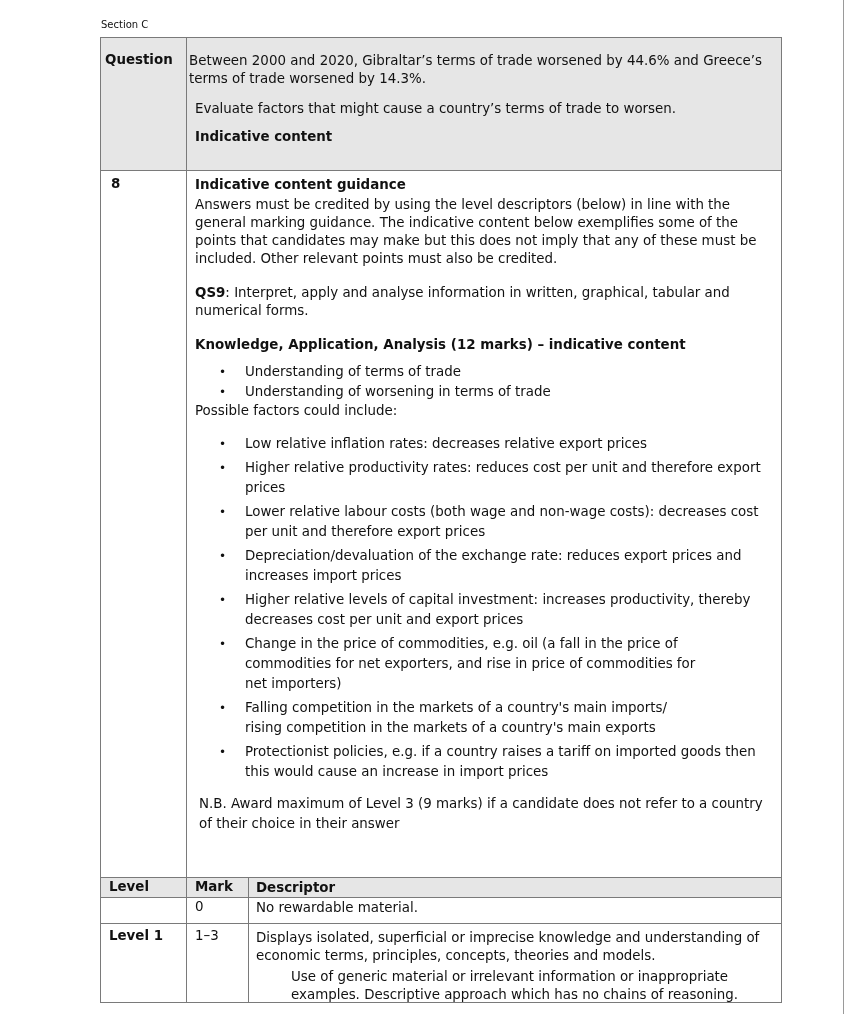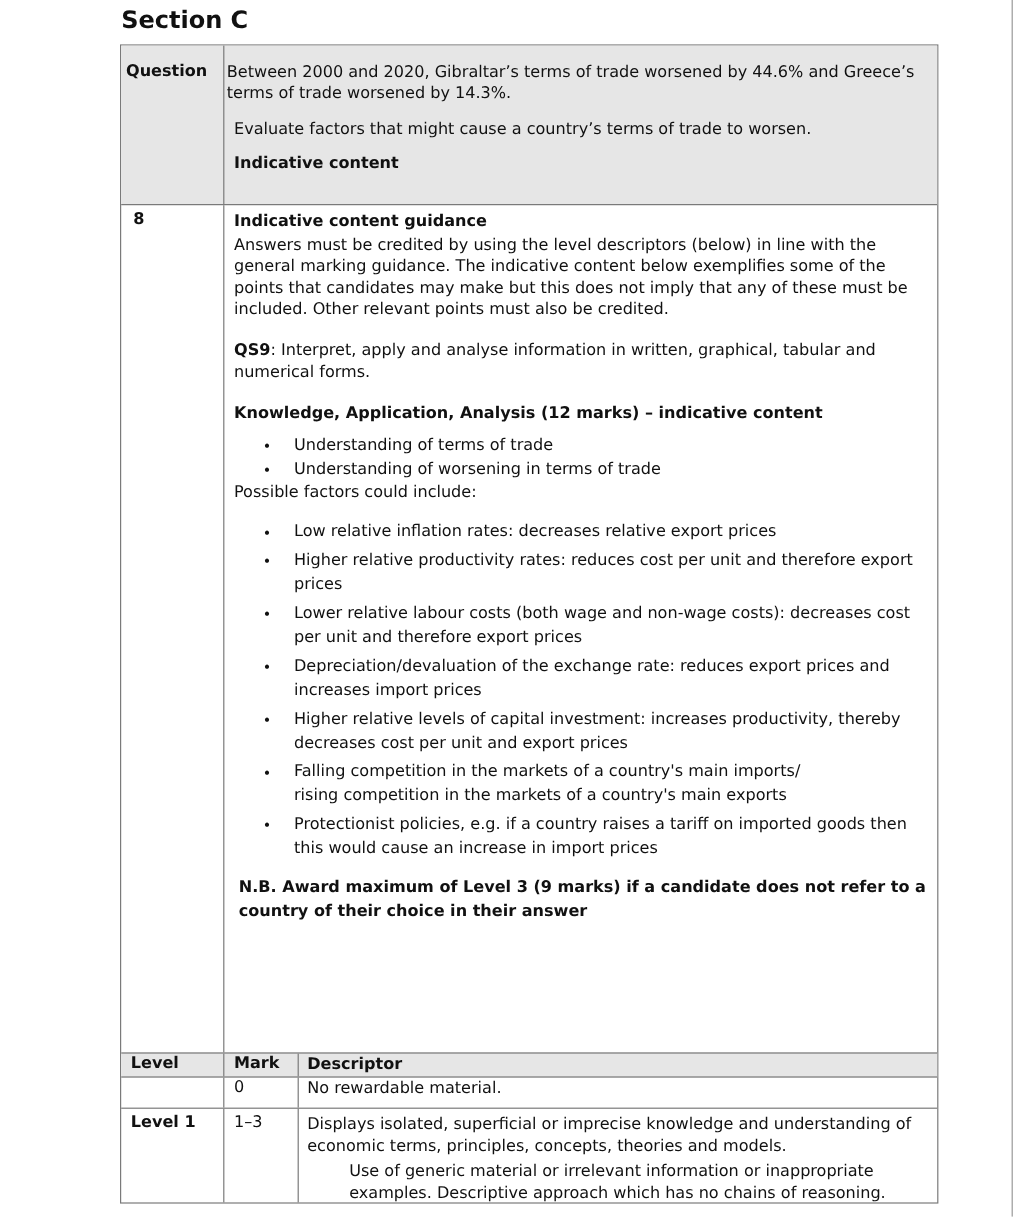--- a/index.html
+++ b/index.html
@@ -5,22 +5,22 @@
   html, body { margin: 0; padding: 0; background: #ffffff; }
   body {
     width: 846px; height: 1014px; position: relative; overflow: hidden;
     font-family: "DejaVu Sans", "Liberation Sans", sans-serif;
     color: #111; font-size: 13.4px;
   }
   .page-edge {
     position: absolute; top: 0; right: 2px; width: 1px; height: 1014px; background: #9a9a9a;
   }
   .section-title {
-    position: absolute; left: 101px; top: 4px;
-    font-weight: bold; font-size: 20px;
+    position: absolute; left: 101px; top: 19px;
+    font-weight: normal; font-size: 10px;
   }
   .sheet {
     position: absolute; left: 100px; top: 37px; width: 682px;
     border: 1px solid #7a7a7a; box-sizing: border-box;
   }
   .row { display: flex; }
   .col-a { width: 86px; flex: 0 0 86px; border-right: 1px solid #7a7a7a; box-sizing: border-box; }
   .col-b { flex: 1; box-sizing: border-box; }
 
   .q-row { background: #e6e6e6; border-bottom: 1px solid #7a7a7a; height: 132px; }
@@ -34,21 +34,21 @@
   .c-body { padding: 5px 8px 0 8px; line-height: 18px; }
   .bold { font-weight: bold; }
   .gap-s { height: 2px; }
   .para { margin: 0; }
   .mt16 { margin-top: 16px; }
   .mt14 { }
   ul.bl { list-style: none; margin: 8px 0 0 0; padding: 0 0 0 24px; }
   ul.bl li { position: relative; padding-left: 26px; margin-bottom: 4px; line-height: 20px; }
   ul.bl li::before { content: "\2022"; position: absolute; left: 0; top: 0; font-size: 12px; }
   ul.bl.tight li { margin-bottom: 0; }
-  .nb { font-weight: bold; padding: 0 0 0 4px; line-height: 20px; margin-top: 12px; }
+  .nb { font-weight: normal; padding: 0 0 0 4px; line-height: 20px; margin-top: 12px; }
 
   .lv-head { background: #e6e6e6; border-top: 1px solid #7a7a7a; border-bottom: 1px solid #7a7a7a; height: 19px; font-weight: bold; }
   .lv-row { border-bottom: 1px solid #7a7a7a; }
   .lv-row:last-child { border-bottom: none; }
   .cell-lv { width: 86px; flex: 0 0 86px; border-right: 1px solid #7a7a7a; padding: 1px 0 5px 8px; box-sizing: border-box; }
   .cell-mk { width: 62px; flex: 0 0 62px; border-right: 1px solid #7a7a7a; padding: 1px 0 0 8px; box-sizing: border-box; }
   .cell-ds { flex: 1; padding: 1px 6px 0 7px; box-sizing: border-box; line-height: 18px; }
   .row-0 { height: 25px; }
   .row-1 { height: 78px; }
   .row-1 .cell-ds { padding-top: 5px; }
@@ -89,20 +89,21 @@
         <li>Understanding of terms of trade</li>
         <li>Understanding of worsening in terms of trade</li>
       </ul>
       <p class="para mt14">Possible factors could include:</p>
       <ul class="bl" style="margin-top:14px">
         <li>Low relative inflation rates: decreases relative export prices</li>
         <li><span>Higher relative productivity rates: reduces cost per unit and therefore export prices</span></li>
         <li>Lower relative labour costs (both wage and non-wage costs): decreases cost per unit and therefore export prices</li>
         <li>Depreciation/devaluation of the exchange rate: reduces export prices and increases import prices</li>
         <li>Higher relative levels of capital investment: increases productivity, thereby decreases cost per unit and export prices</li>
+        <li style="padding-right:70px">Change in the price of commodities, e.g. oil (a fall in the price of commodities for net exporters, and rise in price of commodities for net importers)</li>
         <li style="padding-right:80px">Falling competition in the markets of a country's main imports/ rising competition in the markets of a country's main exports</li>
         <li>Protectionist policies, e.g. if a country raises a tariff on imported goods then this would cause an increase in import prices</li>
       </ul>
       <div class="nb">N.B. Award maximum of Level 3 (9 marks) if a candidate does not refer to a country of their choice in their answer</div>
     </div>
   </div>
 
   <div class="row lv-head">
     <div class="cell-lv">Level</div>
     <div class="cell-mk">Mark</div>

